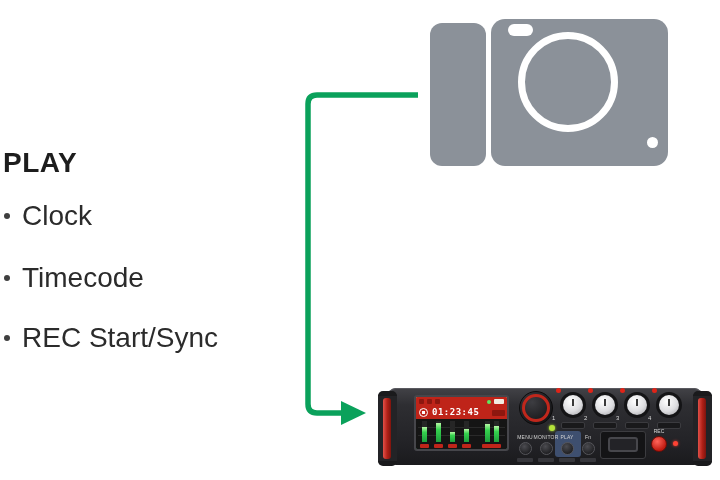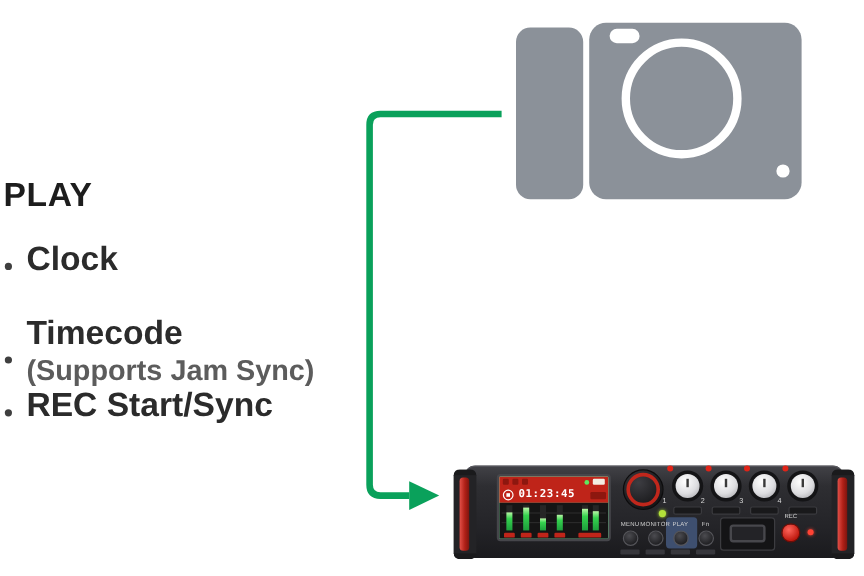--- a/index.html
+++ b/index.html
@@ -10,22 +10,22 @@
     font-family:"Liberation Sans","DejaVu Sans",sans-serif;
   }
 
   
   .hdmi-panel { position:absolute; inset:0; }
   .panel-heading {
     position:absolute; left:3px; top:147px;
     font-size:28px; font-weight:bold; color:#1d1d1d; letter-spacing:0.5px;
   }
   .bullet-item {
-    position:absolute; left:4px; display:flex; align-items:center;
-    font-size:28px; color:#2b2b2b; line-height:1.12;font-weight:bold;
+    position:absolute; left:4px; display:flex; align-items:flex-start;
+    font-size:28px; color:#2b2b2b; line-height:1.12;
   }
   .bullet-item .dot {
     flex:0 0 auto; width:6px; height:6px; border-radius:50%;
     background:#3f3f3f; margin-top:13px; margin-right:12px;
   }
   .item-clock    { top:200px; }
   .item-timecode { top:248px;margin-top:14px; }
   .item-rec      { top:322px; }
   .item-note { font-size:24px; color:#5c5c5c; margin-top:4px; }
 
@@ -173,21 +173,20 @@
 
     <div class="bullet-item item-clock">
       <span class="dot"></span>
       <span>Clock</span>
     </div>
 
     <div class="bullet-item item-timecode">
       <span class="dot"></span>
       <div>
         <span>Timecode</span>
-        <div class="item-note">(Supports Jam Sync)</div>
       </div>
     </div>
 
     <div class="bullet-item item-rec">
       <span class="dot"></span>
       <span>REC Start/Sync</span>
     </div>
   </section>
 
   <svg class="connector" viewBox="0 0 720 480">

